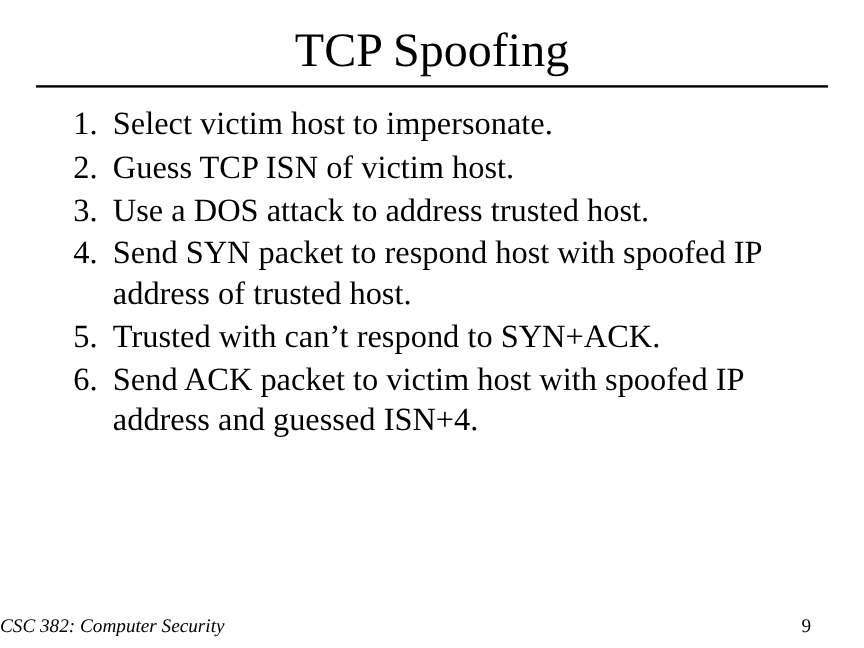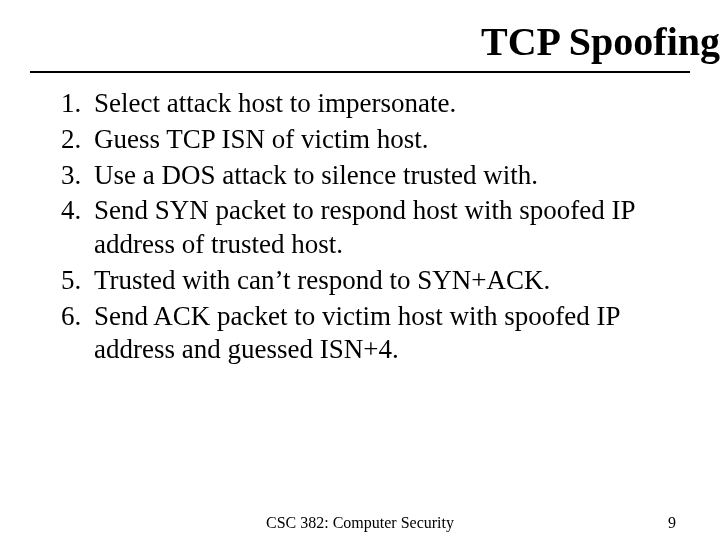--- a/index.html
+++ b/index.html
@@ -17,24 +17,23 @@
     width: 720px;
     height: 540px;
     box-sizing: border-box;
   }
   .title-block {
     text-align: center;
     padding-top: 18px;
   }
   .title {
     font-size: 40px;
-    font-weight: bold;
+    font-weight: normal;
     margin: 0;
     padding-bottom: 6px;
-    text-align: right;
   }
   .rule {
     border: none;
     border-top: 2px solid #000;
     margin: 0 30px;
   }
   .content {
     padding: 14px 40px 0 40px;
   }
   ol.steps {
@@ -51,42 +50,42 @@
     position: absolute;
     bottom: 26px;
     left: 0;
     width: 100%;
     font-size: 16px;
   }
   .footer-course {
     position: absolute;
     left: 0;
     width: 100%;
-    text-align: center;
+    font-style: italic;
   }
   .footer-page {
     position: absolute;
     right: 44px;
   }
 </style>
 </head>
 <body>
 
 <div class="slide">
 
   <div class="title-block">
     <h1 class="title">TCP Spoofing</h1>
     <hr class="rule">
   </div>
 
   <div class="content">
     <ol class="steps">
-      <li>Select attack host to impersonate.</li>
+      <li>Select victim host to impersonate.</li>
       <li>Guess TCP ISN of victim host.</li>
-      <li>Use a DOS attack to silence trusted with.</li>
+      <li>Use a DOS attack to address trusted host.</li>
       <li>Send SYN packet to respond host with spoofed IP address of trusted host.</li>
       <li>Trusted with can’t respond to SYN+ACK.</li>
       <li>Send ACK packet to victim host with spoofed IP address and guessed ISN+4.</li>
     </ol>
   </div>
 
   <div class="footer">
     <span class="footer-course">CSC 382: Computer Security</span>
     <span class="footer-page">9</span>
   </div>

